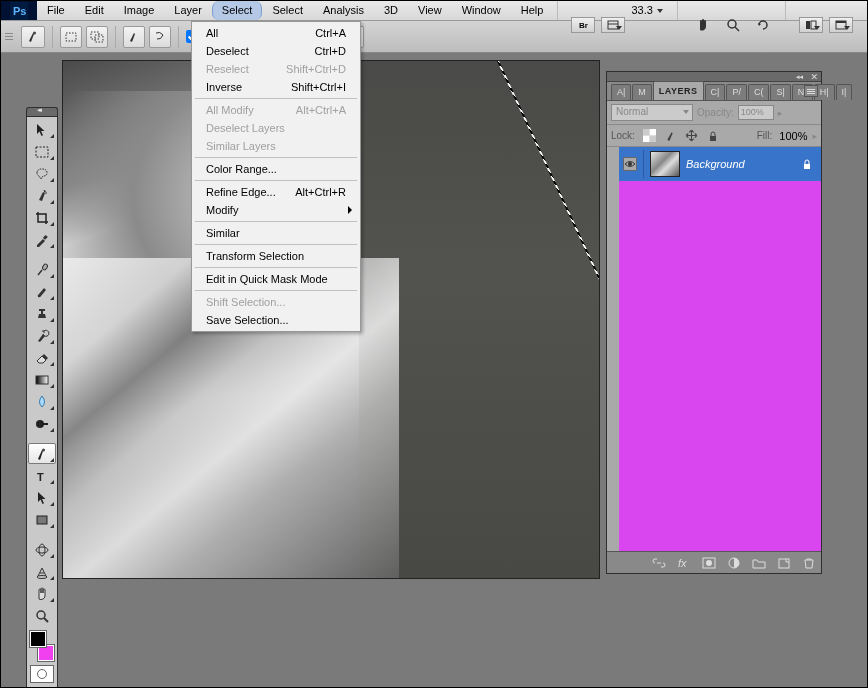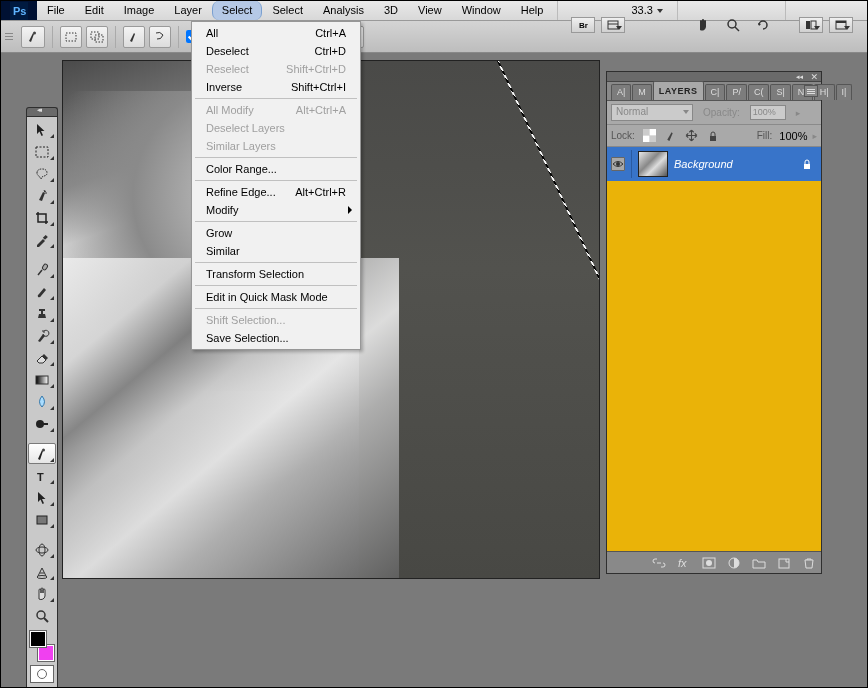--- a/index.html
+++ b/index.html
@@ -61,29 +61,29 @@
   
   .panel-dock { position:absolute; top:70px; right:45px; width:216px; height:503px; background:#a9a9a9; border:1px solid #2f2f2f; display:flex; flex-direction:column; }
   .panel-titlebar { height:10px; background:#6a6a6a; border-bottom:1px solid #444; position:relative; }
   .panel-titlebar .close { position:absolute; right:3px; top:0; color:#ddd; font-size:9px;}
   .panel-titlebar .collapse { position:absolute; right:18px; top:1px; font-size:7px; color:#ddd;}
   .panel-tabs { height:19px; background:#898989; display:flex; align-items:flex-end; padding-left:4px; border-bottom:1px solid #555; position:relative;}
   .ptab { height:16px; padding:2px 5px 0 5px; font-size:9px; color:#ddd; background:#7c7c7c; border:1px solid #555; border-bottom:none; margin-right:1px; border-radius:2px 2px 0 0;}
   .ptab.active { background:#a9a9a9; color:#222; height:19px; padding-top:4px; font-weight:bold; letter-spacing:0.5px;}
   .panel-menu { position:absolute; right:3px; top:3px; width:14px; height:12px; background:#888; border:1px solid #555; display:flex;flex-direction:column;justify-content:center;gap:1px;padding:0 2px;}
   .panel-menu div{height:1px;background:#ddd;}
-  .panel-opts { height:24px; display:flex; align-items:center; padding:0 4px; gap:10px; border-bottom:1px solid #8a8a8a;}
+  .panel-opts { height:24px; display:flex; align-items:center; padding:0 4px; gap:4px; border-bottom:1px solid #8a8a8a;}
   .panel-opts .blend { width:82px; height:17px; background:#cbcbcb; border:1px solid #888; position:relative; font-size:10px; padding:1px 4px; color:#888;}
   .panel-opts .blend::after { content:""; position:absolute; right:3px; top:5px; width:0;height:0;border-left:3px solid transparent;border-right:3px solid transparent;border-top:4px solid #888;}
   .panel-opts .lbl { font-size:10px; color:#888;}
   .panel-opts .num { width:36px; height:15px; background:#cbcbcb; border:1px solid #888; font-size:9px; padding:1px 2px; color:#888;}
   .panel-lock { height:22px; display:flex; align-items:center; padding: 0 4px; gap:5px; border-bottom:1px solid #898989;}
   .panel-lock .lbl { font-size:10px; color:#555; margin-right:2px;}
   .panel-lock .lockbtn { width:16px;height:16px; display:flex;align-items:center;justify-content:center;}
-  .panel-body { flex:1; background:#eab308; overflow:hidden;}
+  .panel-body { flex:1; background:#d946ef; overflow:hidden;margin-left:12px;}
   .layer-row { height:34px; background:#3874c9; display:flex; align-items:center; padding:0 4px; gap:6px;}
   .layer-eye { width:14px;height:14px; background:#a9a9a9; border:1px solid #666; border-radius:1px; display:flex;align-items:center;justify-content:center;}
   .layer-eye svg { width:12px; height:10px; }
   .layer-divider {width:1px;height:28px;background:#2a5aa0;}
   .layer-thumb { width:30px;height:26px; background: linear-gradient(135deg,#e8e8e8 0%, #888 40%, #ddd 60%, #555 100%); border:1px solid #222;}
   .layer-name { color:#fff; font-style:italic; font-size:11px; flex:1;}
   .layer-lock { width:12px;height:12px; margin-right:4px;}
   .layer-lock svg { width:12px;height:12px;}
   .panel-footer { height:22px; background:#898989; border-top:1px solid #555; display:flex; align-items:center; justify-content:flex-end; padding:0 4px; gap:9px;}
   .panel-footer .fbtn { width:16px; height:14px; display:flex; align-items:center; justify-content:center;}
@@ -262,23 +262,20 @@
     <div class="dd-sep"></div>
     <div class="dd-item enabled">
       <span>Refine Edge...</span>
       <span class="dd-short">Alt+Ctrl+R</span>
     </div>
     <div class="dd-item enabled">
       <span>Modify</span>
       <div class="dd-sub-arrow"></div>
     </div>
     <div class="dd-sep"></div>
-    <div class="dd-item enabled">
-      <span>Grow</span>
-    </div>
     <div class="dd-item enabled">
       <span>Similar</span>
     </div>
     <div class="dd-sep"></div>
     <div class="dd-item enabled">
       <span>Transform Selection</span>
     </div>
     <div class="dd-sep"></div>
     <div class="dd-item enabled">
       <span>Edit in Quick Mask Mode</span>

